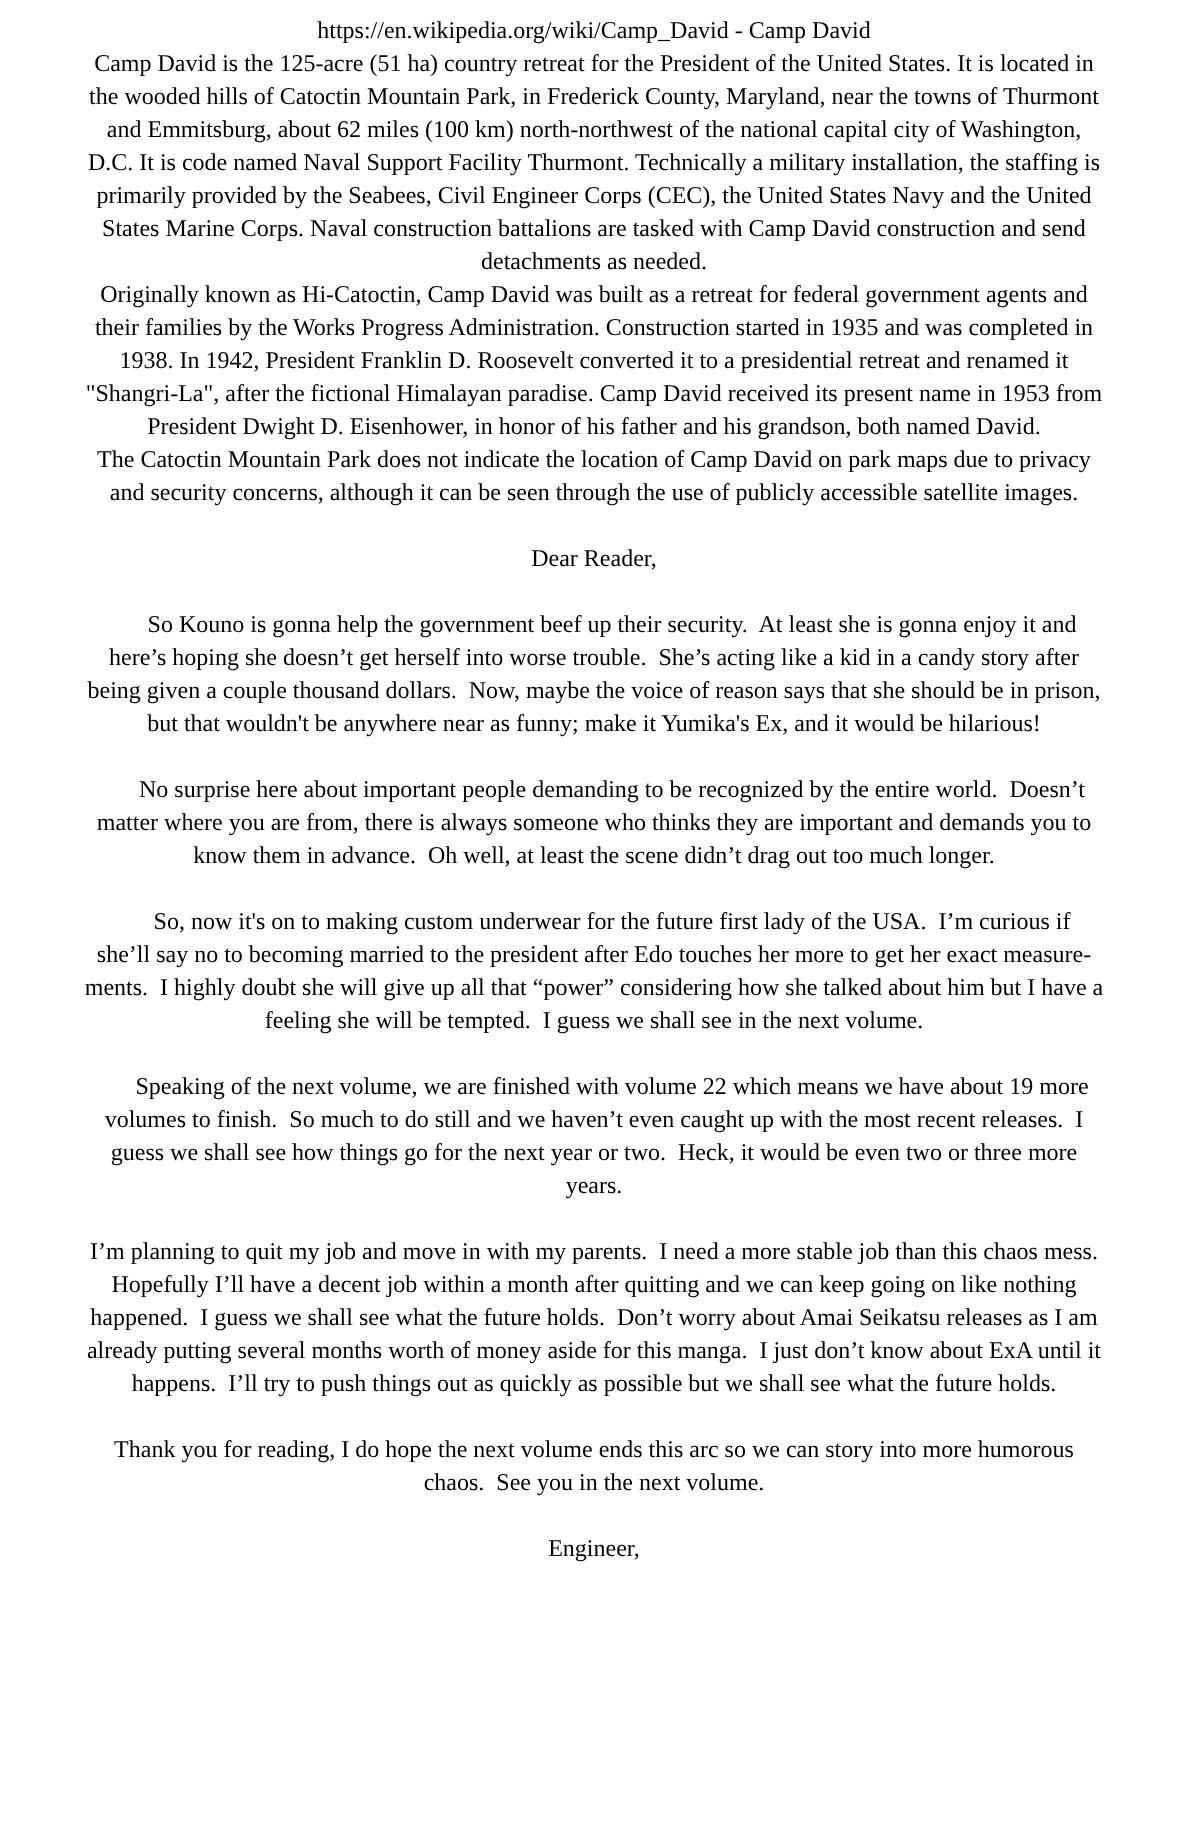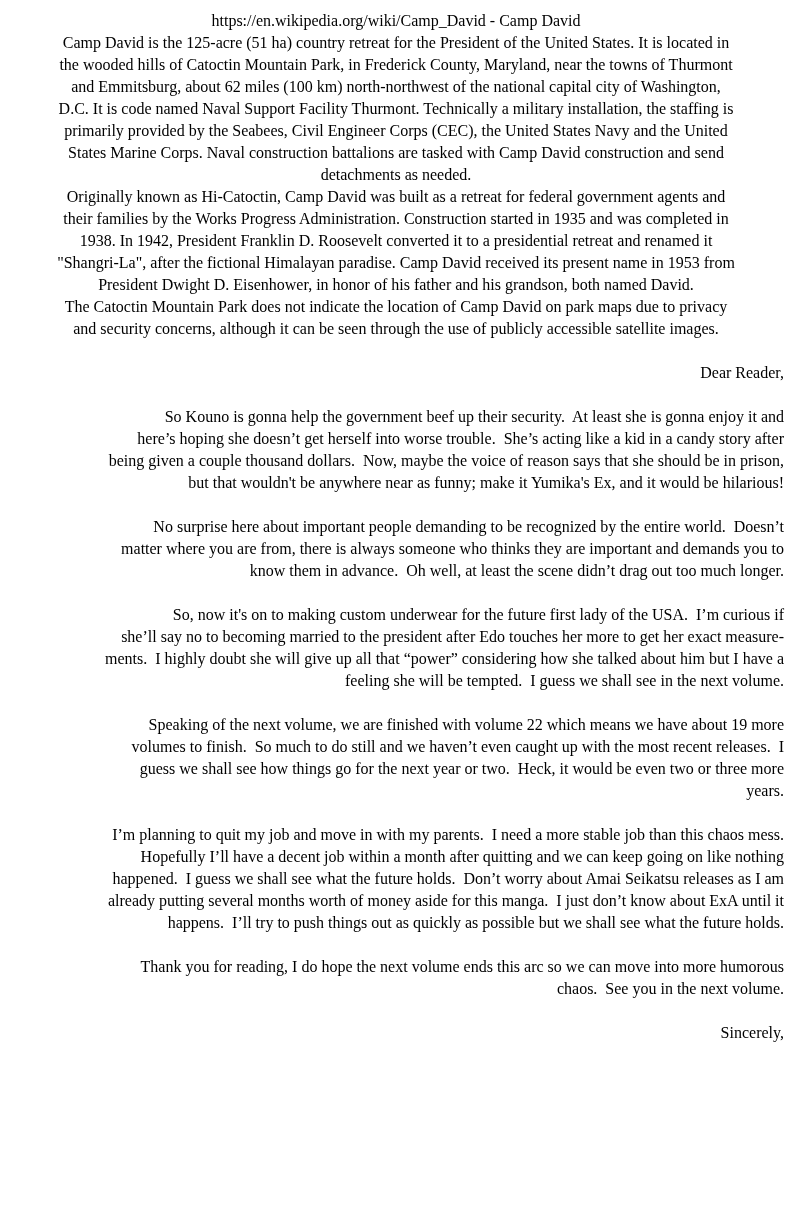--- a/index.html
+++ b/index.html
@@ -24,21 +24,21 @@
     background: #ffffff;
   }
   .pre {
     white-space: pre-wrap;
     word-wrap: break-word;
   }
   .wiki-section {
     text-align: center;
   }
   .letter-section {
-    text-align: right;
+    text-align: center;
   }
   .gap {
     margin-top: 22px;
   }
 </style>
 </head>
 <body>
 
 <div class="page">
 
@@ -75,18 +75,18 @@
 feeling she will be tempted.  I guess we shall see in the next volume.</div>
     <div class="pre gap">      Speaking of the next volume, we are finished with volume 22 which means we have about 19 more
 volumes to finish.  So much to do still and we haven’t even caught up with the most recent releases.  I
 guess we shall see how things go for the next year or two.  Heck, it would be even two or three more
 years.</div>
     <div class="pre gap">I’m planning to quit my job and move in with my parents.  I need a more stable job than this chaos mess.
 Hopefully I’ll have a decent job within a month after quitting and we can keep going on like nothing
 happened.  I guess we shall see what the future holds.  Don’t worry about Amai Seikatsu releases as I am
 already putting several months worth of money aside for this manga.  I just don’t know about ExA until it
 happens.  I’ll try to push things out as quickly as possible but we shall see what the future holds.</div>
-    <div class="pre gap">Thank you for reading, I do hope the next volume ends this arc so we can move into more humorous
+    <div class="pre gap">Thank you for reading, I do hope the next volume ends this arc so we can story into more humorous
 chaos.  See you in the next volume.</div>
-    <div class="pre gap">Sincerely,</div>
+    <div class="pre gap">Engineer,</div>
   </div>
 
 </div>
 
 </body></html>

